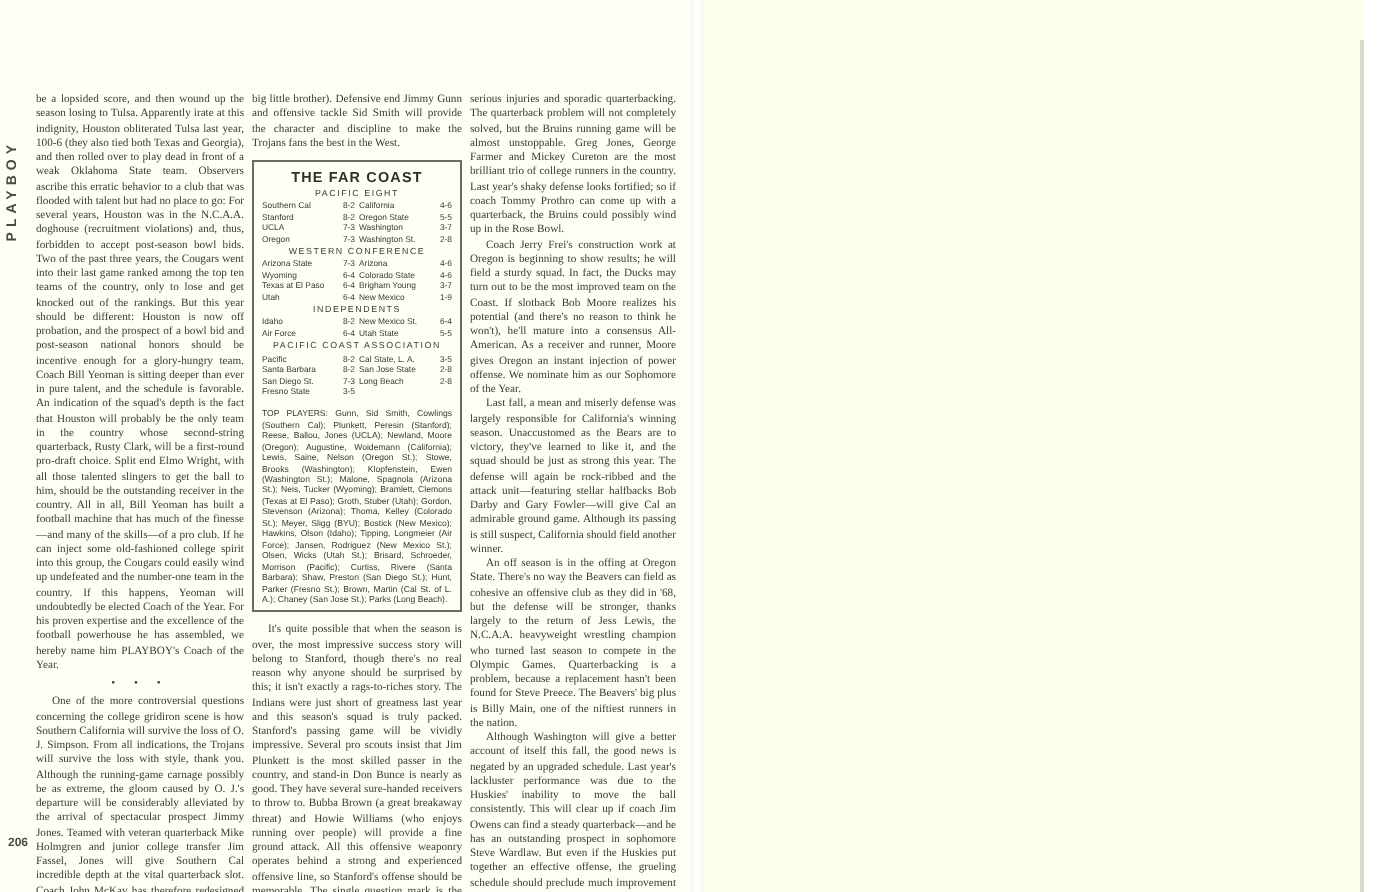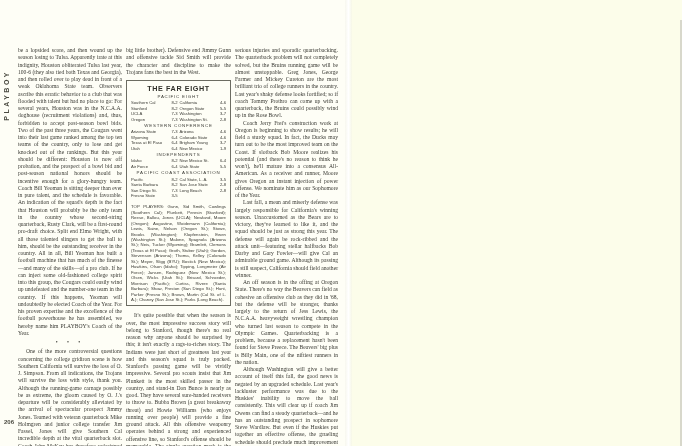--- a/index.html
+++ b/index.html
@@ -79,21 +79,21 @@
     <div class="col col1">
       <p class="noindent">be a lopsided score, and then wound up the season losing to Tulsa. Apparently irate at this indignity, Houston obliterated Tulsa last year, 100-6 (they also tied both Texas and Georgia), and then rolled over to play dead in front of a weak Oklahoma State team. Observers ascribe this erratic behavior to a club that was flooded with talent but had no place to go: For several years, Houston was in the N.C.A.A. doghouse (recruitment violations) and, thus, forbidden to accept post-season bowl bids. Two of the past three years, the Cougars went into their last game ranked among the top ten teams of the country, only to lose and get knocked out of the rankings. But this year should be different: Houston is now off probation, and the prospect of a bowl bid and post-season national honors should be incentive enough for a glory-hungry team. Coach Bill Yeoman is sitting deeper than ever in pure talent, and the schedule is favorable. An indication of the squad's depth is the fact that Houston will probably be the only team in the country whose second-string quarterback, Rusty Clark, will be a first-round pro-draft choice. Split end Elmo Wright, with all those talented slingers to get the ball to him, should be the outstanding receiver in the country. All in all, Bill Yeoman has built a football machine that has much of the finesse—and many of the skills—of a pro club. If he can inject some old-fashioned college spirit into this group, the Cougars could easily wind up undefeated and the number-one team in the country. If this happens, Yeoman will undoubtedly be elected Coach of the Year. For his proven expertise and the excellence of the football powerhouse he has assembled, we hereby name him PLAYBOY's Coach of the Year.</p>
       <p class="dots">• • •</p>
       <p>One of the more controversial questions concerning the college gridiron scene is how Southern California will survive the loss of O. J. Simpson. From all indications, the Trojans will survive the loss with style, thank you. Although the running-game carnage possibly be as extreme, the gloom caused by O. J.'s departure will be considerably alleviated by the arrival of spectacular prospect Jimmy Jones. Teamed with veteran quarterback Mike Holmgren and junior college transfer Jim Fassel, Jones will give Southern Cal incredible depth at the vital quarterback slot. Coach John McKay has therefore redesigned his offense around the passing game. With this radically new attack, Trojan fans may not recognize their team. But as Jones and his cohorts fill the air with passes, Southern Cal should be as exciting to watch as ever. The defensive unit could be the best in the country; nine of last year's starters return. The defensive line, which already seems as massive as that of the Los Angeles Rams, will include a tough new face: tackle Tody Smith (all-pro Bubba's</p>
     </div>
 
     <div class="col col2">
       <p class="noindent">big little brother). Defensive end Jimmy Gunn and offensive tackle Sid Smith will provide the character and discipline to make the Trojans fans the best in the West.</p>
 
       <div class="box">
-        <div class="box-title">THE FAR EIGHT</div>
+        <div class="box-title">THE FAR COAST</div>
 
         <div>
           <div class="conf-title">PACIFIC EIGHT</div>
           <div class="standings">
             <span>Southern Cal</span>
               <span class="r">8-2</span>
               <span>California</span>
               <span class="r">4-6</span>
             <span>Stanford</span>
               <span class="r">8-2</span>

